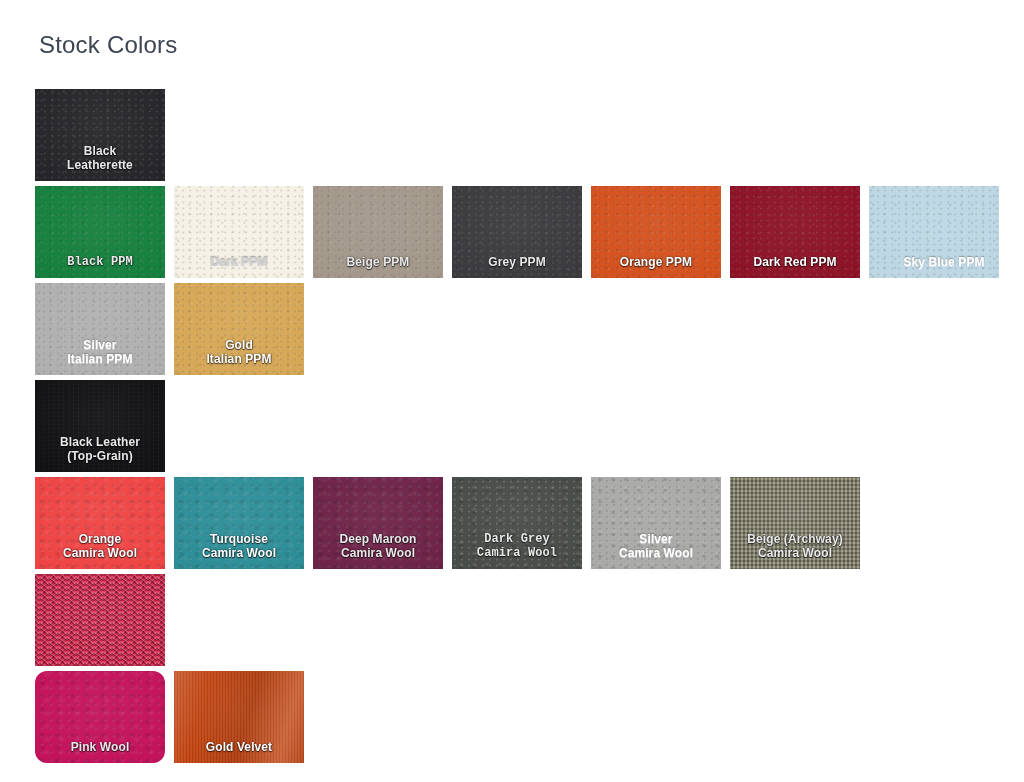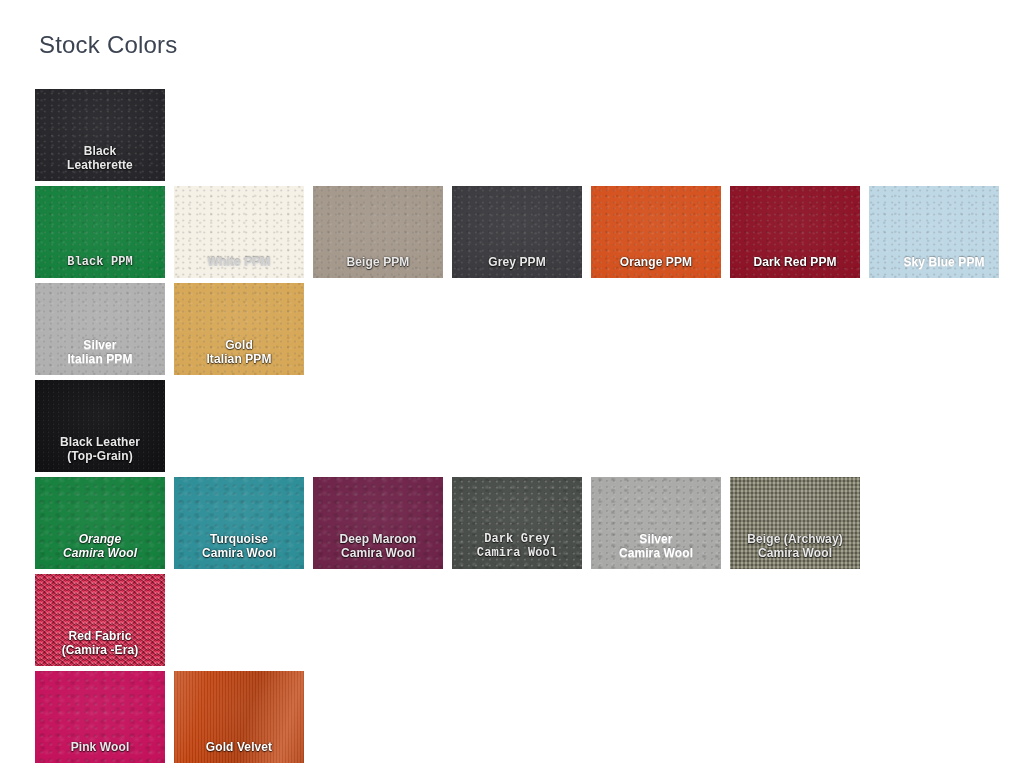--- a/index.html
+++ b/index.html
@@ -187,21 +187,21 @@
           <div class="tex tex-pebble"></div>
           <div class="vig"></div>
           <div class="label" style="color: rgb(233, 233, 234);">
             <div>Black PPM</div>
           </div>
         </div>
         <div class="swatch light-label" title="White PPM" style="background-color: rgb(246, 241, 230);">
           <div class="tex tex-pebble"></div>
           <div class="vig"></div>
           <div class="label" style="color: rgb(207, 208, 209);">
-            <div>White PPM</div>
+            <div>Dark PPM</div>
           </div>
         </div>
         <div class="swatch" title="Bone PPM" style="background-color: rgb(164, 152, 139);">
           <div class="tex tex-pebble"></div>
           <div class="vig"></div>
           <div class="label" style="color: rgb(233, 233, 234);">
             <div>Beige PPM</div>
           </div>
         </div>
         <div class="swatch" title="Grey PPM" style="background-color: rgb(59, 59, 63);">
@@ -255,21 +255,21 @@
         <div class="swatch" title="Black Leather (Top-Grain)" style="background-color: rgb(18, 17, 20);">
           <div class="tex tex-grain"></div>
           <div class="vig"></div>
           <div class="label" style="color: rgb(233, 233, 234);">
             <div>Black Leather</div>
             <div>(Top-Grain)</div>
           </div>
         </div>
       </div>
       <div class="grid-row">
-        <div class="swatch" title="Orange Camira Wool" style="background-color: #15803d; font-style: italic;">
+        <div class="swatch" title="Orange Camira Wool" style="background-color: #ef4444;">
           <div class="tex tex-wool"></div>
           <div class="vig"></div>
           <div class="label" style="color: rgb(255, 255, 255);">
             <div>Orange</div>
             <div>Camira Wool</div>
           </div>
         </div>
         <div class="swatch" title="Turquoise Camira Wool" style="background-color: rgb(45, 142, 152);">
           <div class="tex tex-wool"></div>
           <div class="vig"></div>
@@ -308,28 +308,24 @@
           <div class="label" style="color: rgb(233, 233, 234);">
             <div>Beige (Archway)</div>
             <div>Camira Wool</div>
           </div>
         </div>
       </div>
       <div class="grid-row">
         <div class="swatch" title="Red Fabric (Camira -Era)" style="background-color: rgb(216, 34, 74);">
           <div class="tex tex-herringbone"></div>
           <div class="vig"></div>
-          <div class="label" style="color: rgb(255, 255, 255);">
-            <div>Red Fabric</div>
-            <div>(Camira -Era)</div>
-          </div>
-        </div>
-      </div>
-      <div class="grid-row">
-        <div class="swatch" title="Pink Wool" style="background-color: rgb(196, 18, 92);">
+        </div>
+      </div>
+      <div class="grid-row">
+        <div class="swatch" title="Pink Wool" style="background-color: rgb(196, 18, 92); border-radius: 12px;">
           <div class="tex tex-wool"></div>
           <div class="vig"></div>
           <div class="label" style="color: rgb(233, 233, 234);">
             <div>Pink Wool</div>
           </div>
         </div>
         <div class="swatch" title="Gold Velvet" style="background-color: #c2410c;">
           <div class="tex tex-velvet"></div>
           <div class="vig"></div>
           <div class="label" style="color: rgb(255, 255, 255);">

